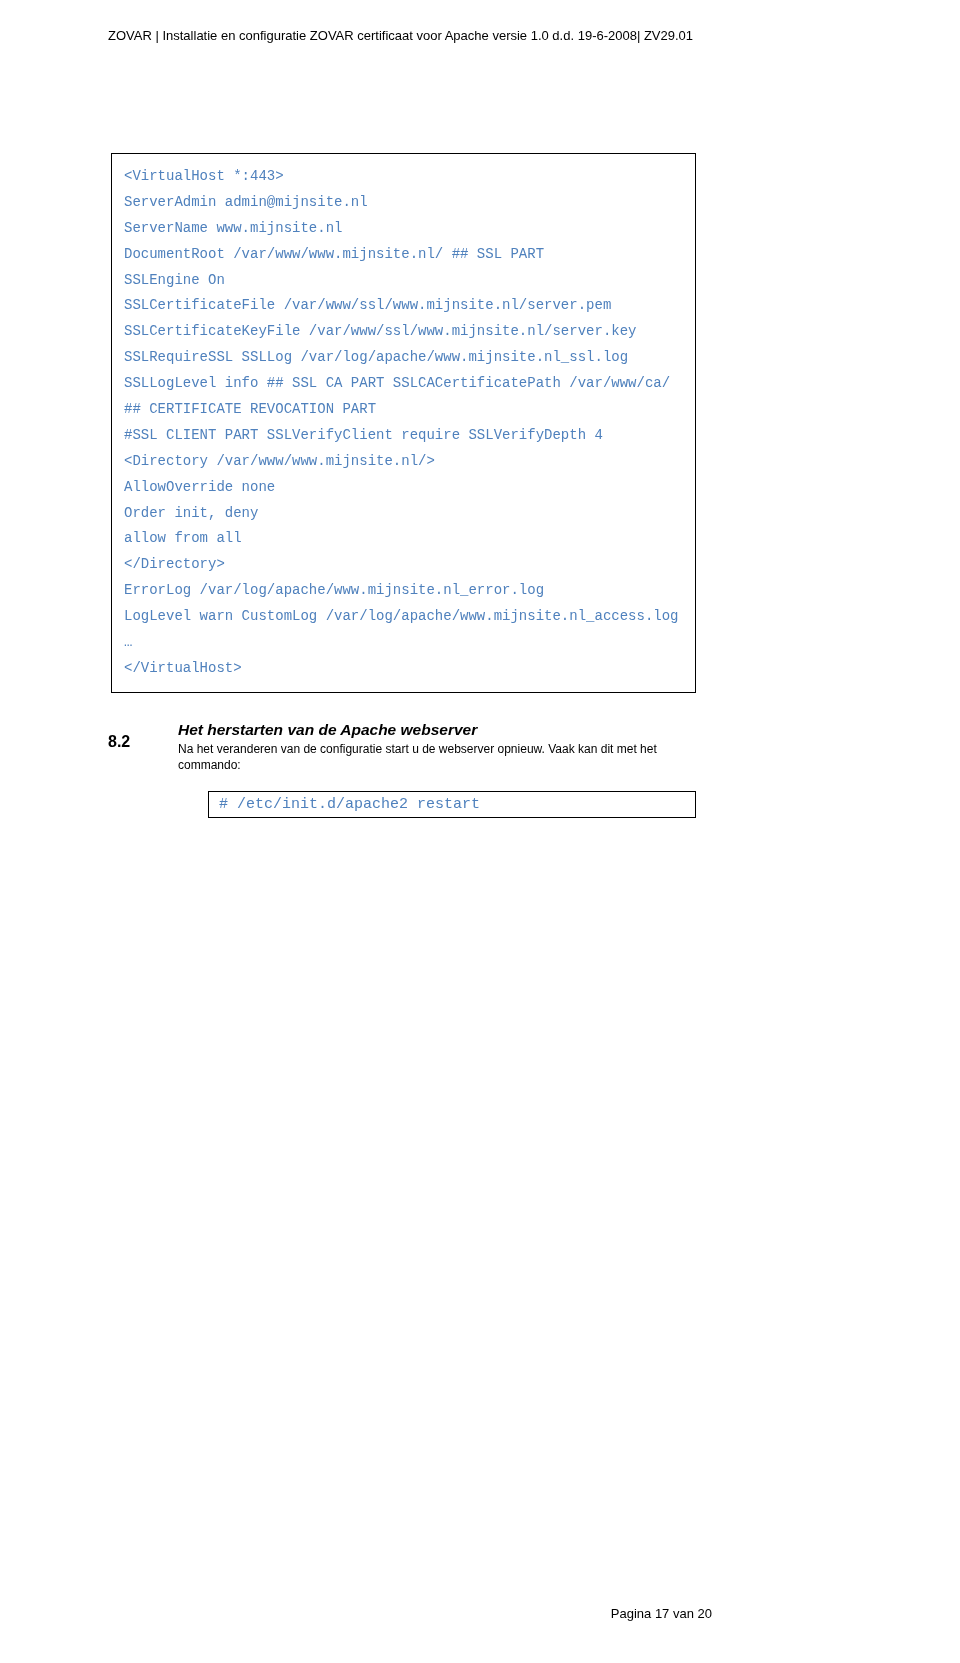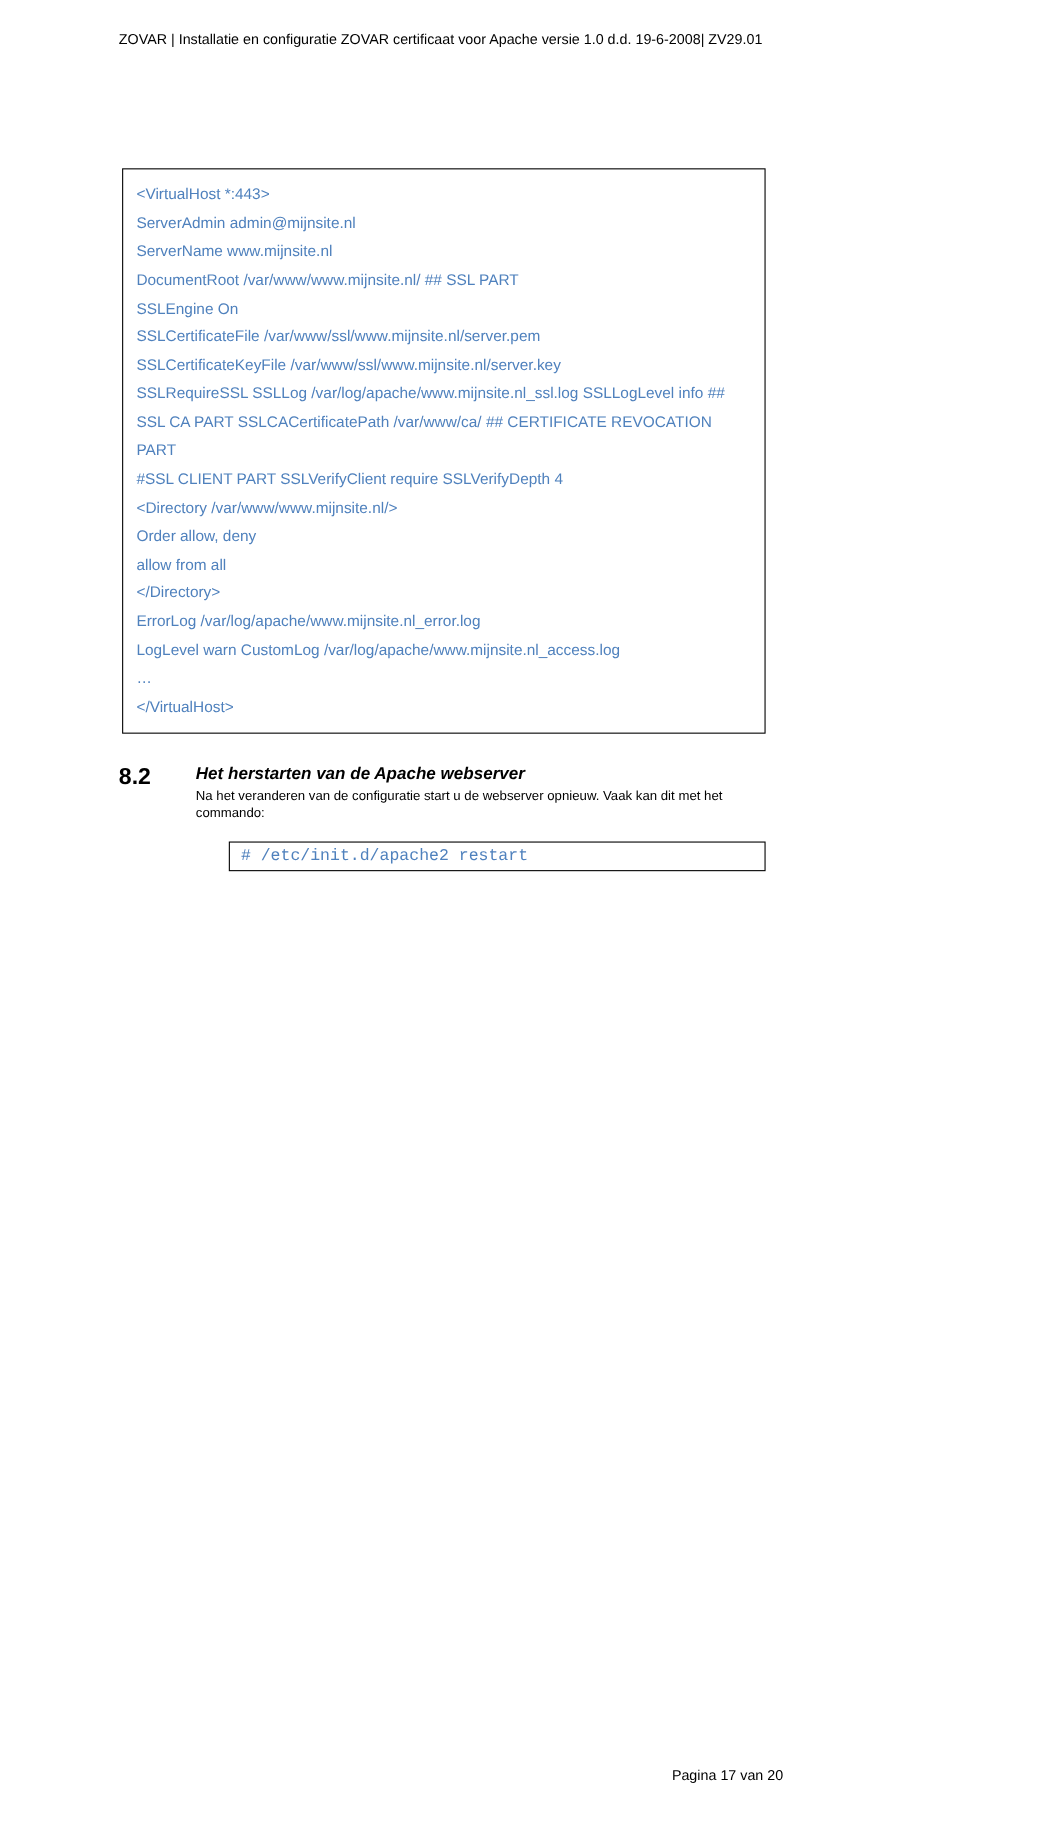--- a/index.html
+++ b/index.html
@@ -19,42 +19,43 @@
     box-sizing: border-box;
     padding: 28px 108px 0 108px;
   }
   .running-header {
     font-size: 13px;
     margin-bottom: 110px;
   }
   .code-box {
     border: 1px solid #000;
     padding: 10px 12px 10px 12px;
-    font-family: Liberation Sans, sans-serif;
+    font-family: Liberation Mono, monospace;
     font-size: 14px;
     line-height: 1.85;
     color: #4f81bd;
     margin-left: 3px;
     margin-right: 0;
     margin-bottom: 22px;
   }
   .code-box div {
     white-space: pre-wrap;
     word-wrap: break-word;
   }
   .section {
     display: flex;
     align-items: flex-start;
     margin-top: 28px;
   }
   .section-num {
     width: 70px;
     flex-shrink: 0;
     font-weight: bold;
-    font-size: 21px;
+    font-size: 16px;
+    margin-top: 12px;
   }
   .section-body {
     flex: 1;
   }
   .section-title {
     font-weight: bold;
     font-size: 15.5px;
     margin-bottom: 2px;
     font-style: italic;
   }
@@ -94,21 +95,22 @@
     <div>&lt;VirtualHost *:443&gt;</div>
     <div>ServerAdmin admin@mijnsite.nl</div>
     <div>ServerName www.mijnsite.nl</div>
     <div>DocumentRoot /var/www/www.mijnsite.nl/ ## SSL PART</div>
     <div>SSLEngine On</div>
     <div>SSLCertificateFile /var/www/ssl/www.mijnsite.nl/server.pem</div>
     <div>SSLCertificateKeyFile /var/www/ssl/www.mijnsite.nl/server.key</div>
     <div>SSLRequireSSL SSLLog /var/log/apache/www.mijnsite.nl_ssl.log SSLLogLevel info ## SSL CA PART SSLCACertificatePath /var/www/ca/ ## CERTIFICATE REVOCATION PART</div>
     <div>#SSL CLIENT PART SSLVerifyClient require SSLVerifyDepth 4</div>
     <div>&lt;Directory /var/www/www.mijnsite.nl/&gt;</div>
-    <div>Order allow, deny</div>
+    <div>AllowOverride none</div>
+    <div>Order init, deny</div>
     <div>allow from all</div>
     <div>&lt;/Directory&gt;</div>
     <div>ErrorLog /var/log/apache/www.mijnsite.nl_error.log</div>
     <div>LogLevel warn CustomLog /var/log/apache/www.mijnsite.nl_access.log</div>
     <div>…</div>
     <div>&lt;/VirtualHost&gt;</div>
   </div>
 
   <div class="section">
     <div class="section-num">8.2</div>

